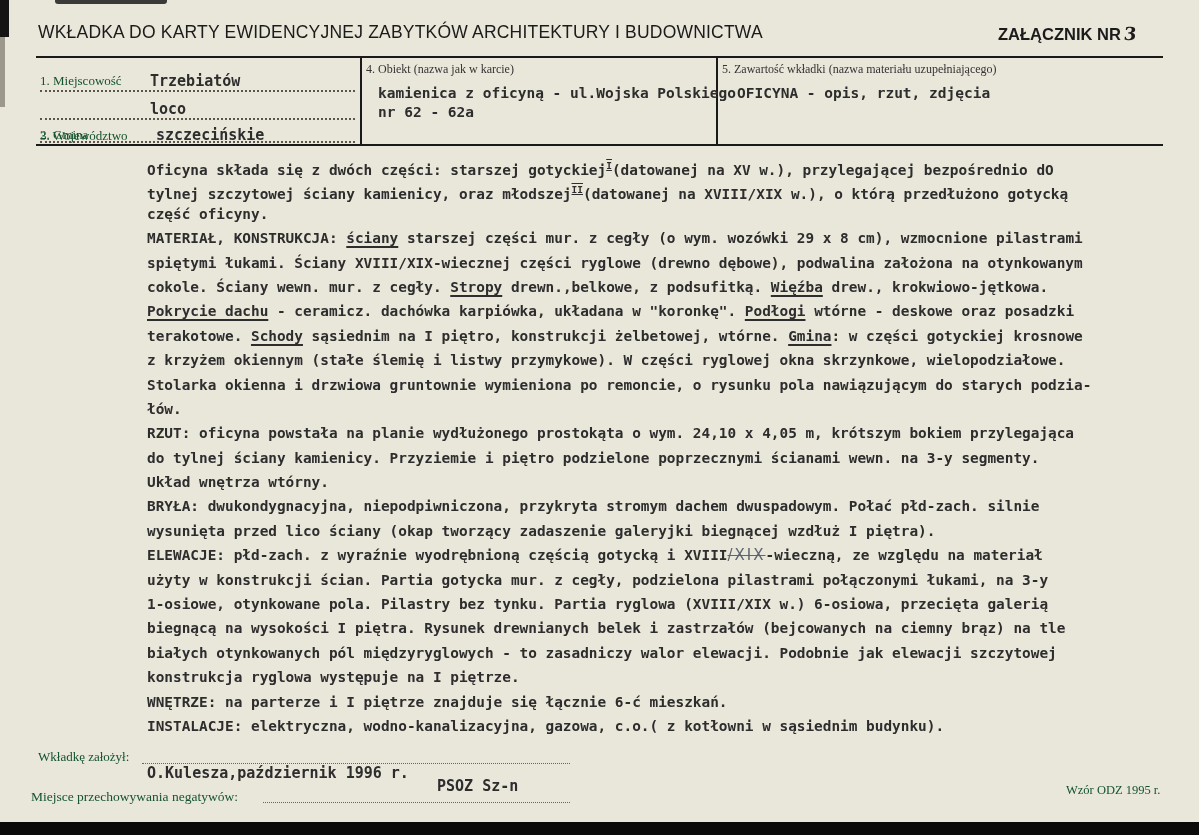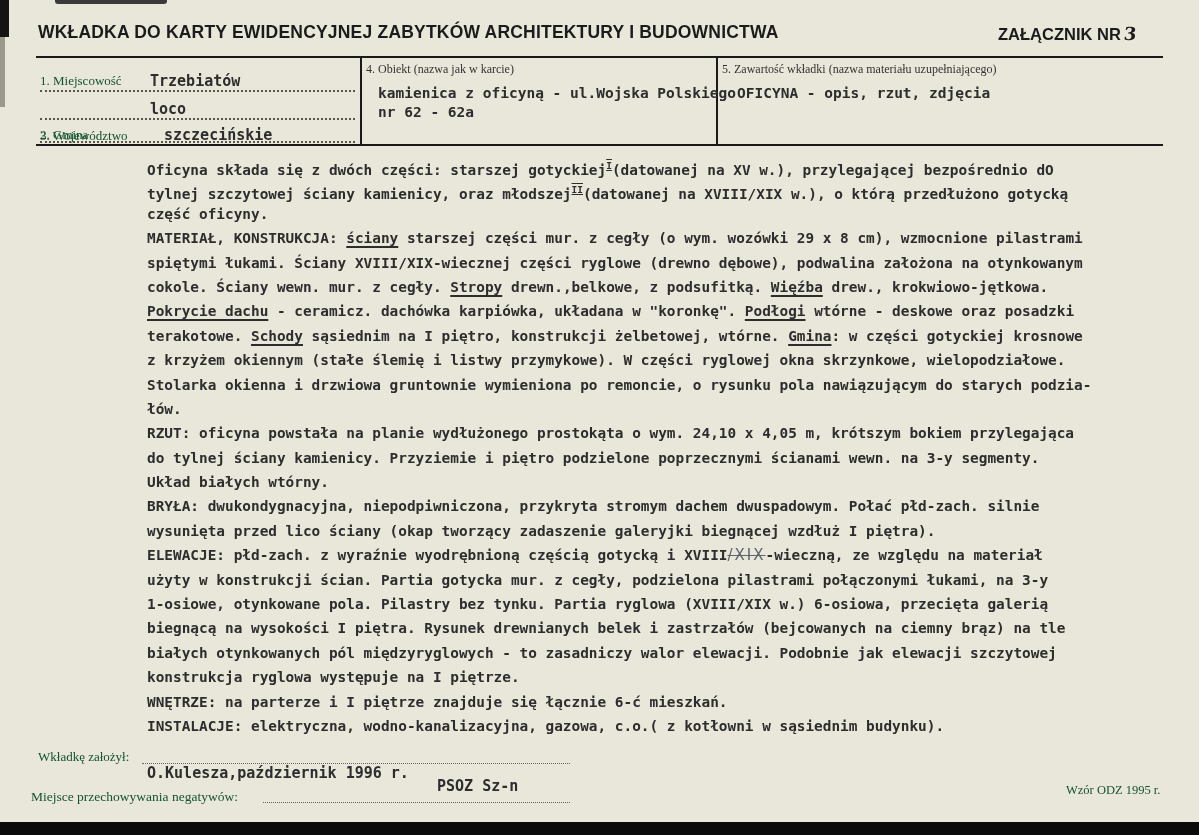--- a/index.html
+++ b/index.html
@@ -1,21 +1,21 @@
 <!DOCTYPE html>
 <html><head>
 <meta charset="utf-8">
 <style>
   html,body{margin:0;padding:0;}
   body{width:1199px;height:835px;overflow:hidden;background:#b9b5a9;}
   #page{position:relative;width:1199px;height:835px;background:#e9e6da;font-family:"Liberation Serif",serif;}
   .abs{position:absolute;}
   .typed{font-family:"DejaVu Sans Mono",monospace;font-weight:700;color:#2d2d2d;}
   .label{font-family:"Liberation Serif",serif;color:#14532d;}
-  #doc-title{left:38px;top:22px;font-family:"Liberation Sans",sans-serif;font-weight:700;font-size:17.5px;letter-spacing:0.2px;color:#1b1b1b;white-space:nowrap;}
+  #doc-title{left:38px;top:22px;font-family:"Liberation Sans",sans-serif;font-weight:400;font-size:17.5px;letter-spacing:0.2px;color:#1b1b1b;white-space:nowrap;}
   #annex{left:998px;top:23px;font-family:"Liberation Sans",sans-serif;font-weight:700;font-size:16.5px;color:#1b1b1b;white-space:nowrap;}
   #annex .num{font-family:"DejaVu Serif",serif;font-weight:600;font-size:18px;display:inline-block;transform:skewX(-6deg);margin-left:3px;}
   .hline{position:absolute;background:#1a1a1a;}
   .vline{position:absolute;background:#1a1a1a;width:2px;}
   .fdots{position:absolute;height:0;border-bottom:2px dotted #5a554d;}
   .flabel{position:absolute;font-size:13px;}
   .slabel{position:absolute;font-size:12px;color:#333;}
   .fval{position:absolute;font-size:15px;white-space:nowrap;}
   #body-text{position:absolute;left:147px;top:158px;width:980px;}
   .bodyline{white-space:pre;font-family:"DejaVu Sans Mono",monospace;font-weight:700;font-size:14.4px;line-height:15px;height:24.4px;color:#2d2d2d;letter-spacing:0;}
@@ -56,21 +56,21 @@
   <div class="flabel label" style="left:40px;top:73px;">1. Miejscowość</div>
   <div class="fdots" style="left:40px;top:90px;width:315px;"></div>
   <div class="fval typed" style="left:150px;top:72px;">Trzebiatów</div>
 
   <div class="flabel label" style="left:40px;top:91px;margin-top:36px;">2. Gmina</div>
   <div class="fdots" style="left:40px;top:118px;width:315px;"></div>
   <div class="fval typed" style="left:150px;top:100px;">loco</div>
 
   <div class="flabel label" style="left:40px;top:128px;">3. Województwo</div>
   <div class="fdots" style="left:40px;top:141px;width:315px;"></div>
-  <div class="fval typed" style="left:164px;top:126px;text-align:center;">szczecińskie</div>
+  <div class="fval typed" style="left:156px;top:126px;text-align:center;">szczecińskie</div>
 
   <div class="slabel label" style="left:366px;top:62px;font-family:Liberation Serif, serif;">4. Obiekt  (nazwa jak w karcie)</div>
   <div class="fval typed" style="left:378px;top:85px;font-size:14.5px;">kamienica z oficyną - ul.Wojska Polskiego</div>
   <div class="fval typed" style="left:378px;top:104px;font-size:14.5px;">nr 62 - 62a</div>
 
   <div class="slabel label" style="left:722px;top:62px;">5. Zawartość wkładki  (nazwa materiału uzupełniającego)</div>
   <div class="fval typed" style="left:737px;top:85px;font-size:14.5px;">OFICYNA - opis, rzut, zdjęcia</div>
 
   <div id="body-text">
       <div class="bodyline"><span>Oficyna składa się z dwóch części: starszej gotyckiej</span><span class="sup">I</span><span>(datowanej na XV w.), przylegającej bezpośrednio dO</span></div>
@@ -79,21 +79,21 @@
       <div class="bodyline"><span>MATERIAŁ, KONSTRUKCJA: </span><span class="u">ściany</span><span> starszej części mur. z cegły (o wym. wozówki 29 x 8 cm), wzmocnione pilastrami</span></div>
       <div class="bodyline"><span>spiętymi łukami. Ściany XVIII/XIX-wiecznej części ryglowe (drewno dębowe), podwalina założona na otynkowanym</span></div>
       <div class="bodyline"><span>cokole. Ściany wewn. mur. z cegły. </span><span class="u">Stropy</span><span> drewn.,belkowe, z podsufitką. </span><span class="u">Więźba</span><span> drew., krokwiowo-jętkowa.</span></div>
       <div class="bodyline"><span class="u">Pokrycie dachu</span><span> - ceramicz. dachówka karpiówka, układana w "koronkę". </span><span class="u">Podłogi</span><span> wtórne - deskowe oraz posadzki</span></div>
       <div class="bodyline"><span>terakotowe. </span><span class="u">Schody</span><span> sąsiednim na I piętro, konstrukcji żelbetowej, wtórne. </span><span class="u">Gmina</span><span>: w części gotyckiej krosnowe</span></div>
       <div class="bodyline"><span>z krzyżem okiennym (stałe ślemię i listwy przymykowe). W części ryglowej okna skrzynkowe, wielopodziałowe.</span></div>
       <div class="bodyline"><span>Stolarka okienna i drzwiowa gruntownie wymieniona po remoncie, o rysunku pola nawiązującym do starych podzia-</span></div>
       <div class="bodyline"><span>łów.</span></div>
       <div class="bodyline"><span>RZUT: oficyna powstała na planie wydłużonego prostokąta o wym. 24,10 x 4,05 m, krótszym bokiem przylegająca</span></div>
       <div class="bodyline"><span>do tylnej ściany kamienicy. Przyziemie i piętro podzielone poprzecznymi ścianami wewn. na 3-y segmenty.</span></div>
-      <div class="bodyline"><span>Układ białych wtórny.</span></div>
+      <div class="bodyline"><span>Układ wnętrza wtórny.</span></div>
       <div class="bodyline"><span>BRYŁA: dwukondygnacyjna, niepodpiwniczona, przykryta stromym dachem dwuspadowym. Połać płd-zach. silnie</span></div>
       <div class="bodyline"><span>wysunięta przed lico ściany (okap tworzący zadaszenie galeryjki biegnącej wzdłuż I piętra).</span></div>
       <div class="bodyline"><span>ELEWACJE: płd-zach. z wyraźnie wyodrębnioną częścią gotycką i XVIII</span><span class="hw">/XIX</span><span>-wieczną, ze względu na materiał</span></div>
       <div class="bodyline"><span>użyty w konstrukcji ścian. Partia gotycka mur. z cegły, podzielona pilastrami połączonymi łukami, na 3-y</span></div>
       <div class="bodyline"><span>1-osiowe, otynkowane pola. Pilastry bez tynku. Partia ryglowa (XVIII/XIX w.) 6-osiowa, przecięta galerią</span></div>
       <div class="bodyline"><span>biegnącą na wysokości I piętra. Rysunek drewnianych belek i zastrzałów (bejcowanych na ciemny brąz) na tle</span></div>
       <div class="bodyline"><span>białych otynkowanych pól międzyryglowych - to zasadniczy walor elewacji. Podobnie jak elewacji szczytowej</span></div>
       <div class="bodyline"><span>konstrukcja ryglowa występuje na I piętrze.</span></div>
       <div class="bodyline"><span>WNĘTRZE: na parterze i I piętrze znajduje się łącznie 6-ć mieszkań.</span></div>
       <div class="bodyline"><span>INSTALACJE: elektryczna, wodno-kanalizacyjna, gazowa, c.o.( z kotłowni w sąsiednim budynku).</span></div>

